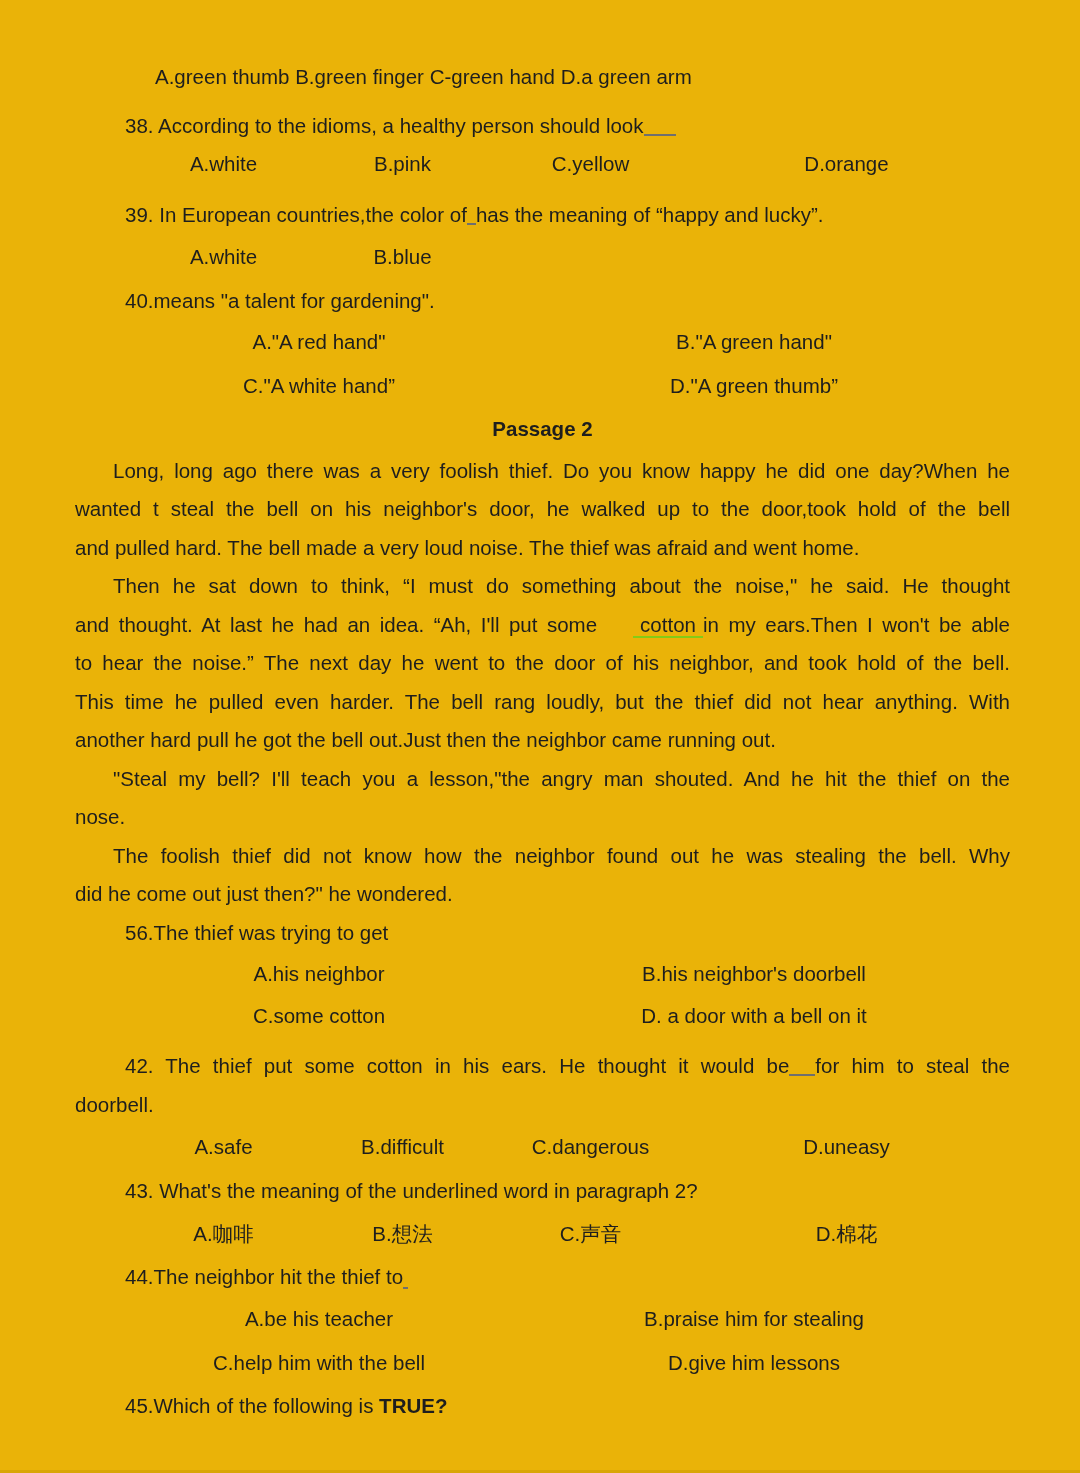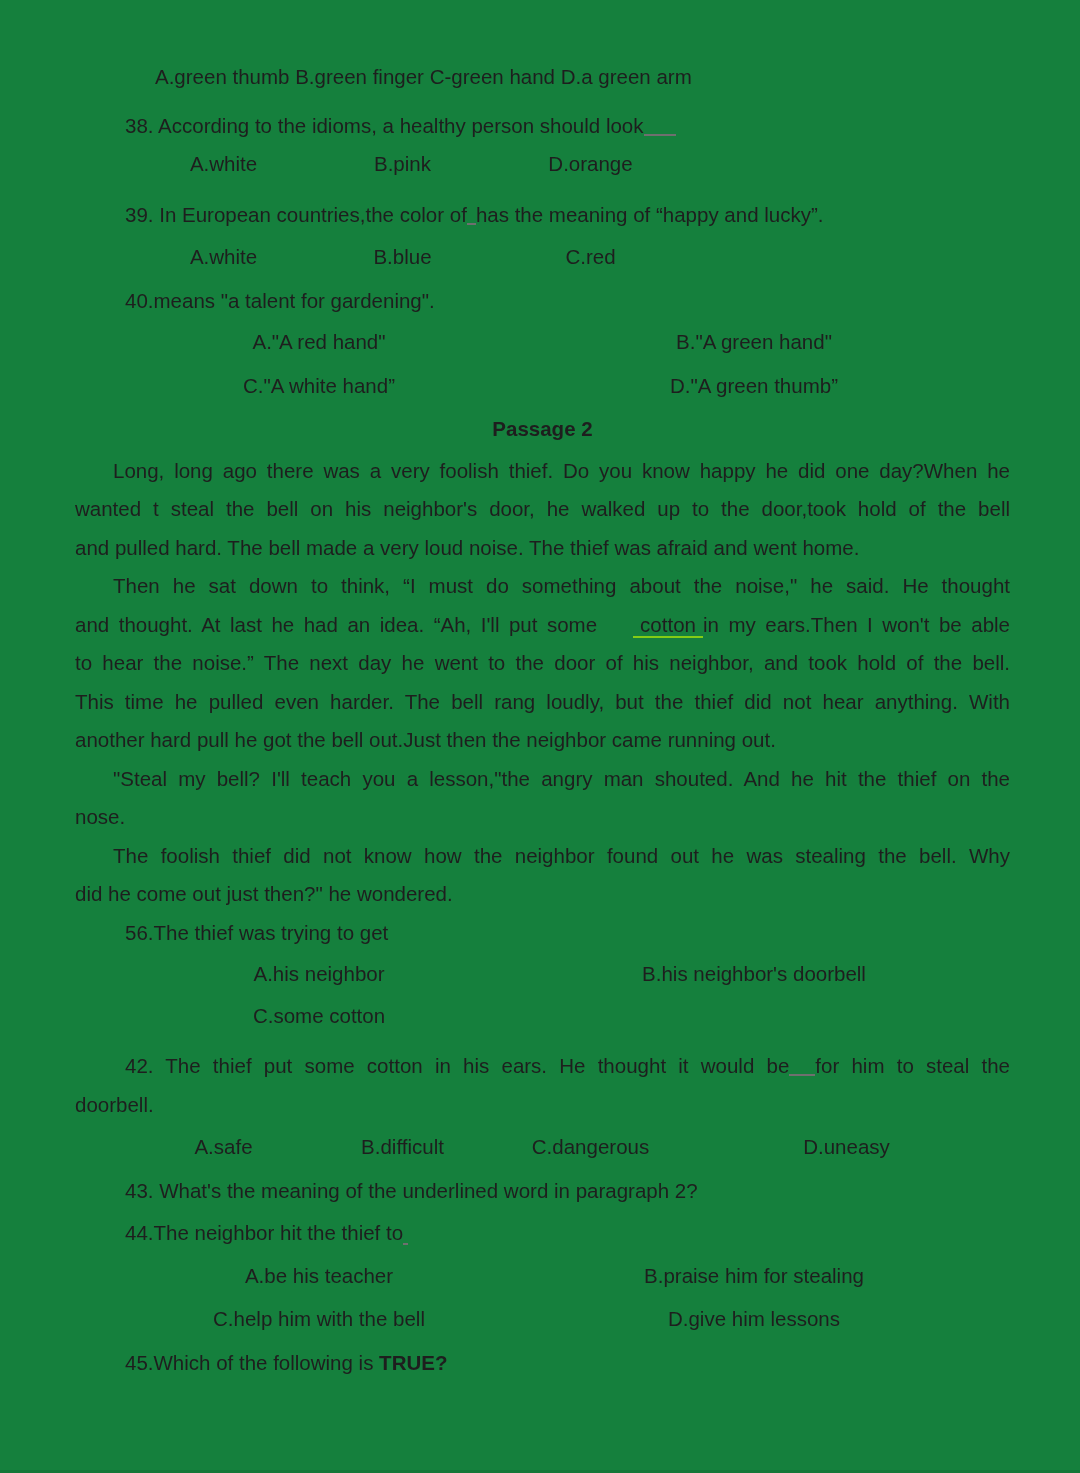--- a/index.html
+++ b/index.html
@@ -1,21 +1,21 @@
 <!DOCTYPE html>
 <html><head>
 <meta charset="utf-8">
 <style>
   html, body { margin: 0; padding: 0; background: #ffffff; }
   .page {
     position: relative;
     width: 1080px;
     height: 1473px;
     box-sizing: border-box;
-    background: #15803d;
+    background: #eab308;
     color: #1e1e1e;
     font-family: "Liberation Sans", "DejaVu Sans", sans-serif;
     font-size: 20.5px;
     padding: 58px 70px 0 75px;
     overflow: hidden;
   }
   .ln { line-height: 38.5px; }
   .ind80 { padding-left: 80px; }   
   .qind  { padding-left: 50px; }   
   .pind  { padding-left: 38px; }   
@@ -52,28 +52,28 @@
 <body>
 
 <div class="page">
 
   <div class="ln ind80">A.green thumb B.green finger C-green hand D.a green arm</div>
 
   <div class="ln qind mt10"><span>38. According to the idioms, a healthy person should look</span><span class="blank bw32"></span></div>
   <div class="optrow four">
     <span class="o">A.white</span>
     <span class="o">B.pink</span>
+    <span class="o">C.yellow</span>
     <span class="o">D.orange</span>
   </div>
 
   <div class="ln qind mt6"><span>39. In European countries,the color of</span><span class="blank bw9"></span><span>has the meaning of “happy and lucky”.</span></div>
   <div class="optrow four mt4">
     <span class="o">A.white</span>
     <span class="o">B.blue</span>
-    <span class="o">C.red</span>
   </div>
 
   <div class="ln qind mt5">40.means "a talent for gardening".</div>
   <div class="optrow two mt3">
     <span class="o">A."A red hand"</span>
     <span class="o">B."A green hand"</span>
   </div>
   <div class="optrow two mt5">
     <span class="o">C."A white hand”</span>
     <span class="o">D."A green thumb”</span>
@@ -97,32 +97,39 @@
   <div class="ln pind just">The foolish thief did not know how the neighbor found out he was stealing the bell. Why</div>
   <div class="ln">did he come out just then?" he wondered.</div>
 
   <div class="ln qind">56.The thief was trying to get</div>
   <div class="optrow two mt3">
     <span class="o">A.his neighbor</span>
     <span class="o">B.his neighbor's doorbell</span>
   </div>
   <div class="optrow two mt3">
     <span class="o">C.some cotton</span>
+    <span class="o">D. a door with a bell on it</span>
   </div>
 
   <div class="ln qind just mt6"><span>42. The thief put some cotton in his ears. He thought it would be</span><span class="blank bw26"></span><span>for him to steal the</span></div>
   <div class="ln">doorbell.</div>
   <div class="optrow four mt4">
     <span class="o">A.safe</span>
     <span class="o">B.difficult</span>
     <span class="o">C.dangerous</span>
     <span class="o">D.uneasy</span>
   </div>
 
   <div class="ln qind mt5">43. What's the meaning of the underlined word in paragraph 2?</div>
+  <div class="optrow four mt5">
+    <span class="o">A.咖啡</span>
+    <span class="o">B.想法</span>
+    <span class="o">C.声音</span>
+    <span class="o">D.棉花</span>
+  </div>
 
   <div class="ln qind mt4"><span>44.The neighbor hit the thief to</span><span class="blank bw5"></span></div>
   <div class="optrow two mt4">
     <span class="o">A.be his teacher</span>
     <span class="o">B.praise him for stealing</span>
   </div>
   <div class="optrow two mt5">
     <span class="o">C.help him with the bell</span>
     <span class="o">D.give him lessons</span>
   </div>

